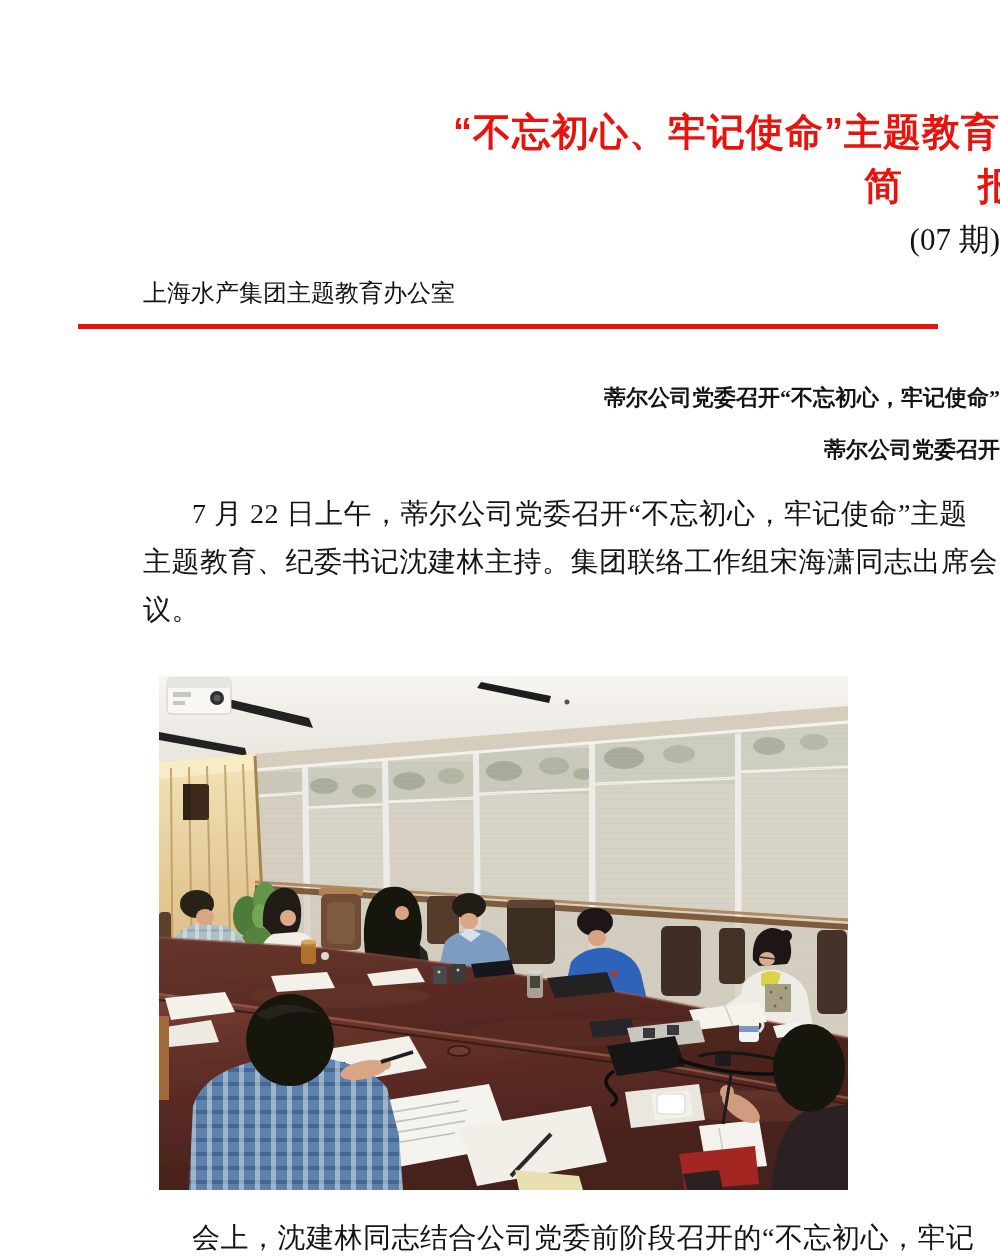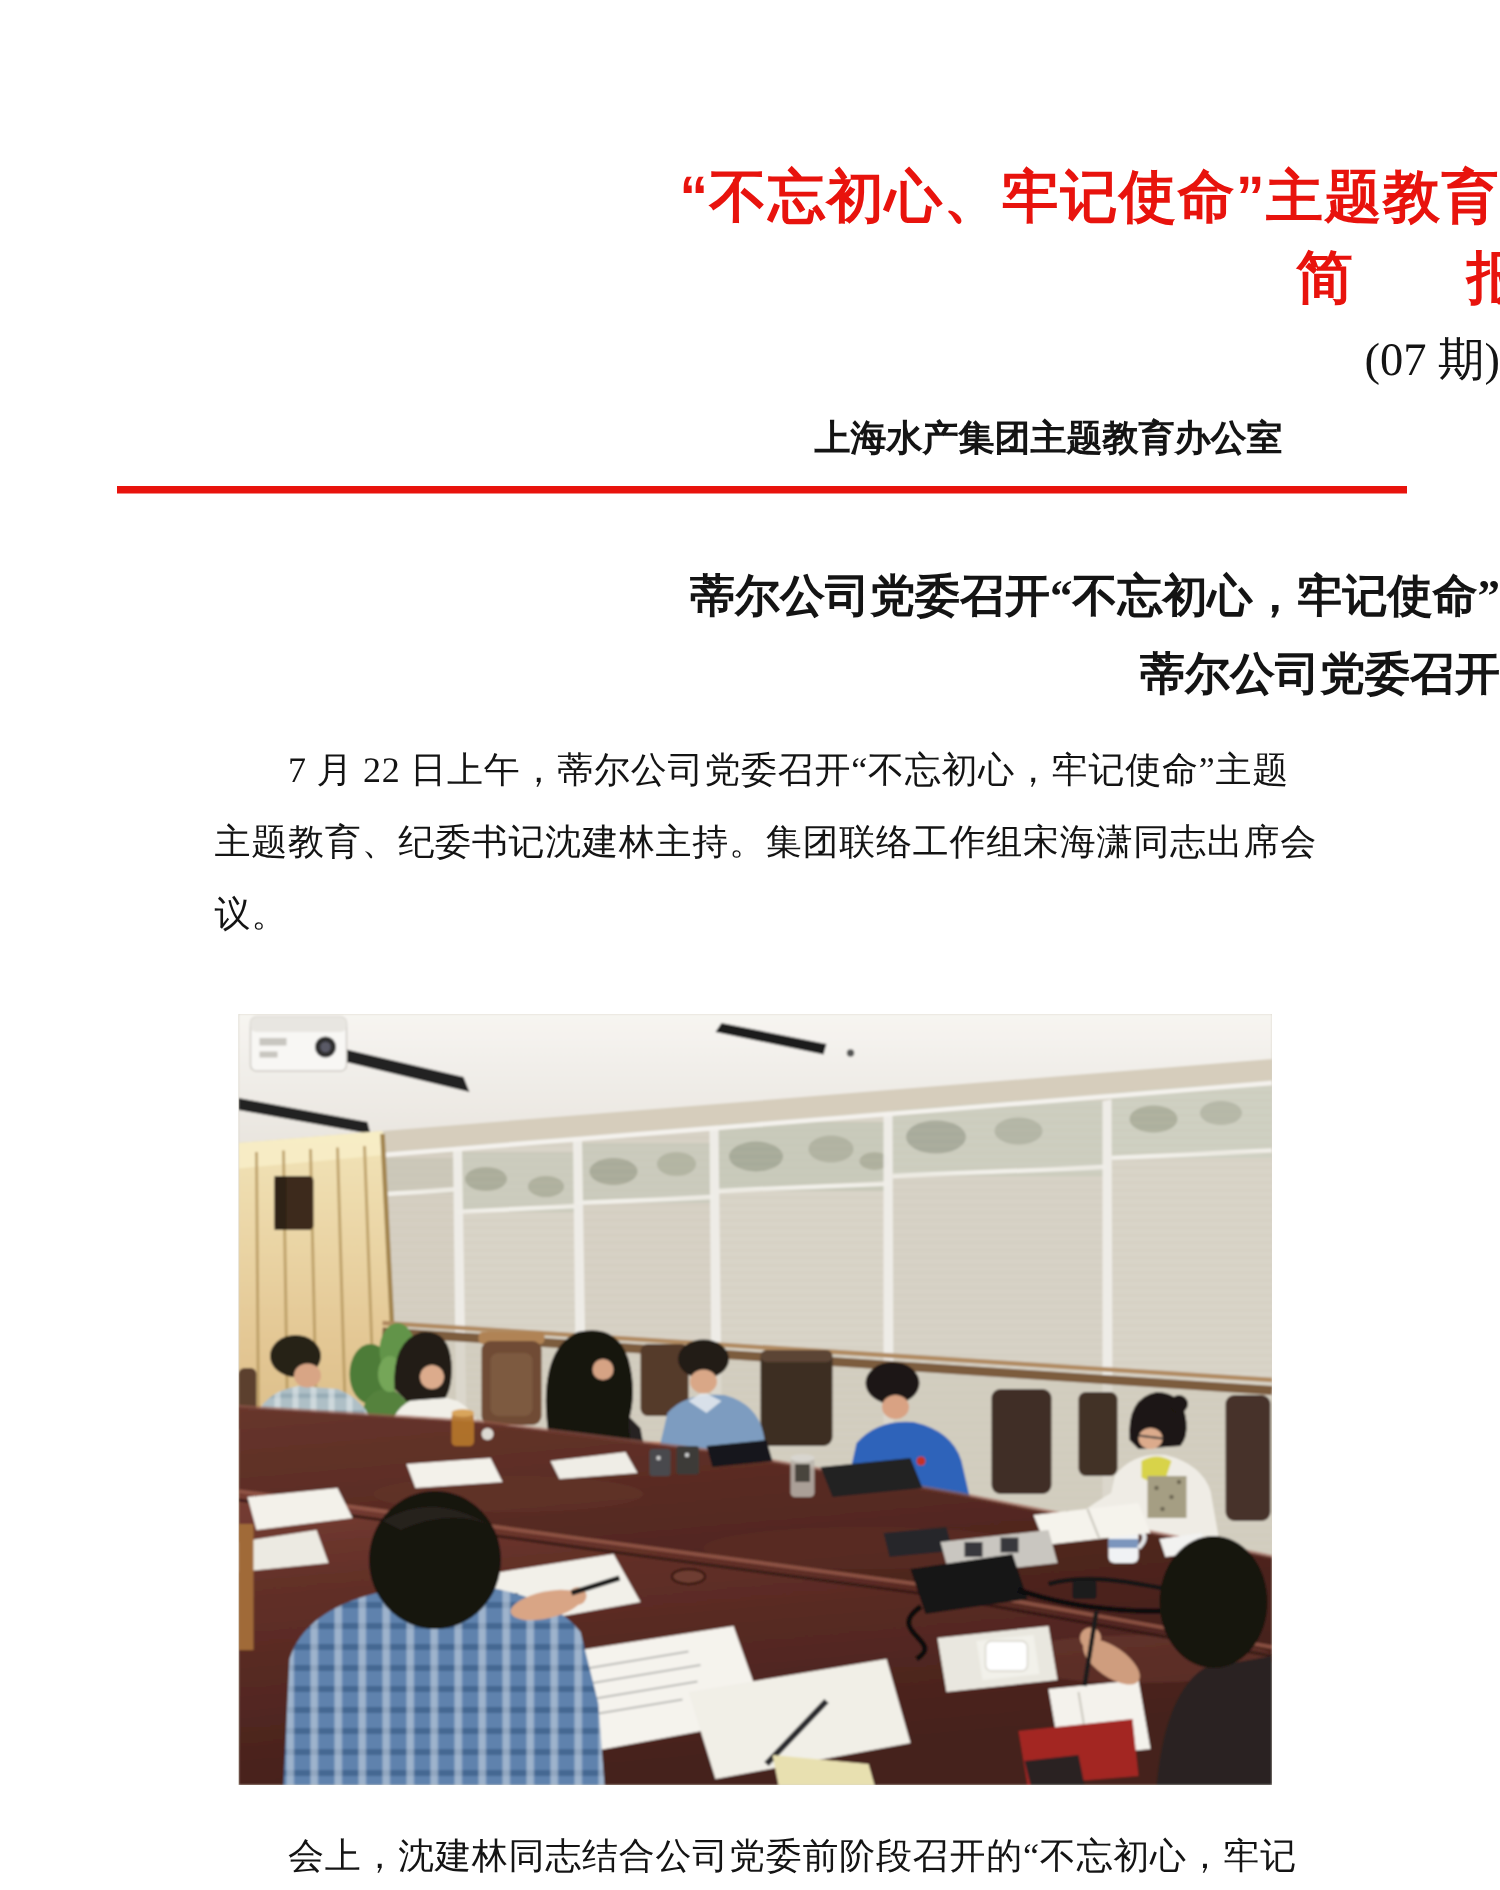--- a/index.html
+++ b/index.html
@@ -6,30 +6,30 @@
   body{
     width:1000px;height:1260px;position:relative;overflow:hidden;
     background:#ffffff;color:#141414;
     font-family:"Liberation Serif", serif;
   }
   .abs{position:absolute}
   .center{left:0;width:1000px;text-align:right}
   .t1{top:104px;font-family:"Liberation Sans",sans-serif;font-weight:700;font-size:38px;line-height:56px;letter-spacing:1px}
   .t2{top:160px;font-family:"Liberation Sans",sans-serif;font-weight:700;font-size:38px;line-height:52px}
   .issue{top:222px;font-size:31px;line-height:36px}
-  .byline{top:276px;left:143px;width:712px;display:flex;justify-content:flex-end;
-    font-family:"Liberation Sans",sans-serif;font-size:24px;font-weight:700;line-height:34px}
+  .byline{top:276px;left:143px;width:712px;display:flex;justify-content:flex-start;
+    font-family:"Liberation Sans",sans-serif;font-size:24px;font-weight:400;line-height:34px}
   .rule{top:324px;left:78px;width:860px;height:5px}
-  .at{font-weight:700;font-size:30px;line-height:44px}
+  .at{font-weight:700;font-size:22px;line-height:44px}
   .at1{top:376px}
   .at2{top:428px}
   .para{left:143px;width:720px}
   .p1{top:490px}
   .p2{top:1214px}
-  .pline{height:48px;line-height:48px;font-size:24px;letter-spacing:0.5px;white-space:nowrap}
+  .pline{height:48px;line-height:48px;font-size:28px;letter-spacing:0.5px;white-space:nowrap}
   .indent{padding-left:49px}
   .photo{top:676px;left:159px;width:689px;height:514px;overflow:hidden;background:#d8d3c7}
   .photo svg{display:block}
 </style>
 </head>
 <body>
 
 <div class="abs center t1" style="color: rgb(232, 19, 13);">“不忘初心、牢记使命”主题教育</div>
 <div class="abs center t2" style="color: rgb(232, 19, 13); padding-left: 16px;">简　　报</div>
 <div class="abs center issue">(07 期)</div>

